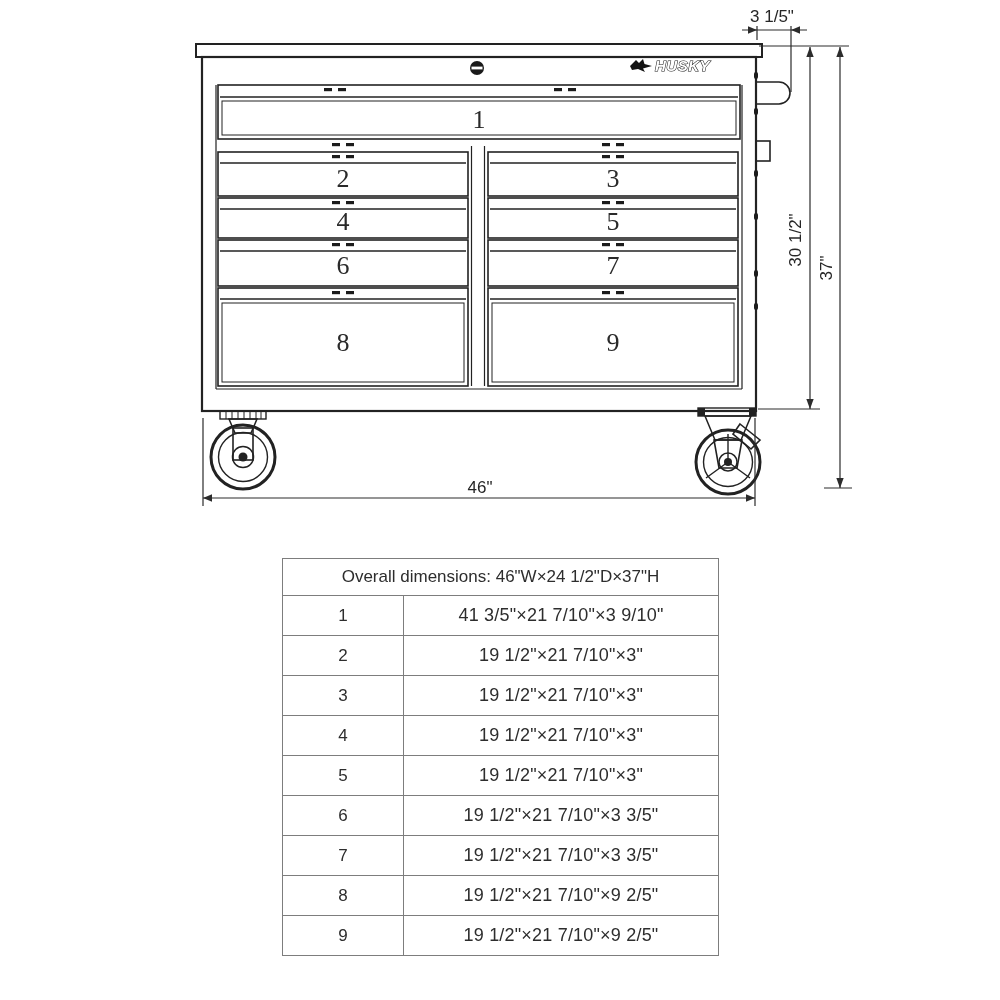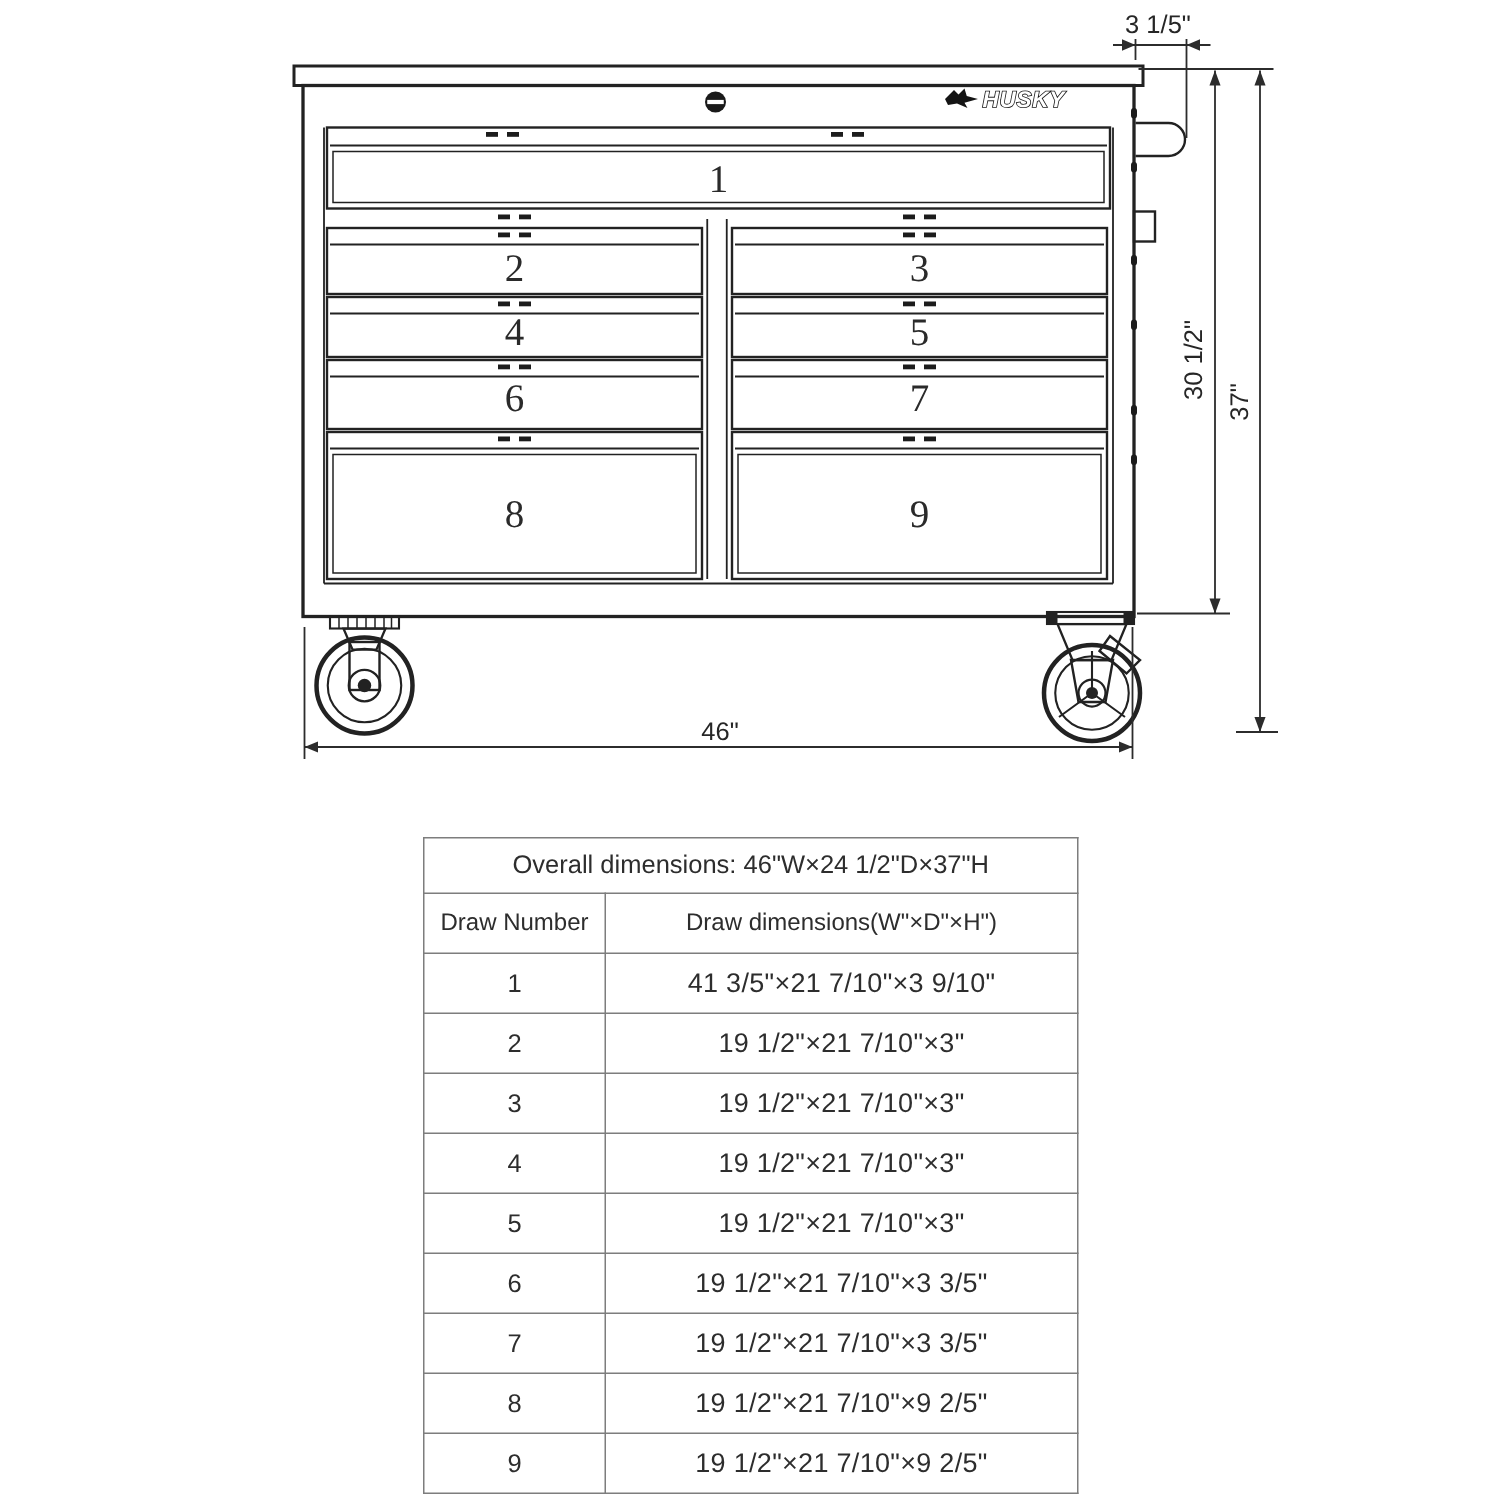--- a/index.html
+++ b/index.html
@@ -203,24 +203,20 @@
 
 <table class="dims">
   <colgroup>
         <col style="width:121px">
         <col style="width:315px">
       </colgroup>
   <tbody>
     <tr class="t-title">
       <td colspan="2">Overall dimensions: 46"W×24 1/2"D×37"H</td>
     </tr>
-    <tr class="t-head">
-      <td>Draw Number</td>
-      <td>Draw dimensions(W"×D"×H")</td>
-    </tr>
     <tr class="t-row">
       <td class="c-num">1</td>
       <td class="c-dim">41 3/5"×21 7/10"×3 9/10"</td>
     </tr>
     <tr class="t-row">
       <td class="c-num">2</td>
       <td class="c-dim">19 1/2"×21 7/10"×3"</td>
     </tr>
     <tr class="t-row">
       <td class="c-num">3</td>

